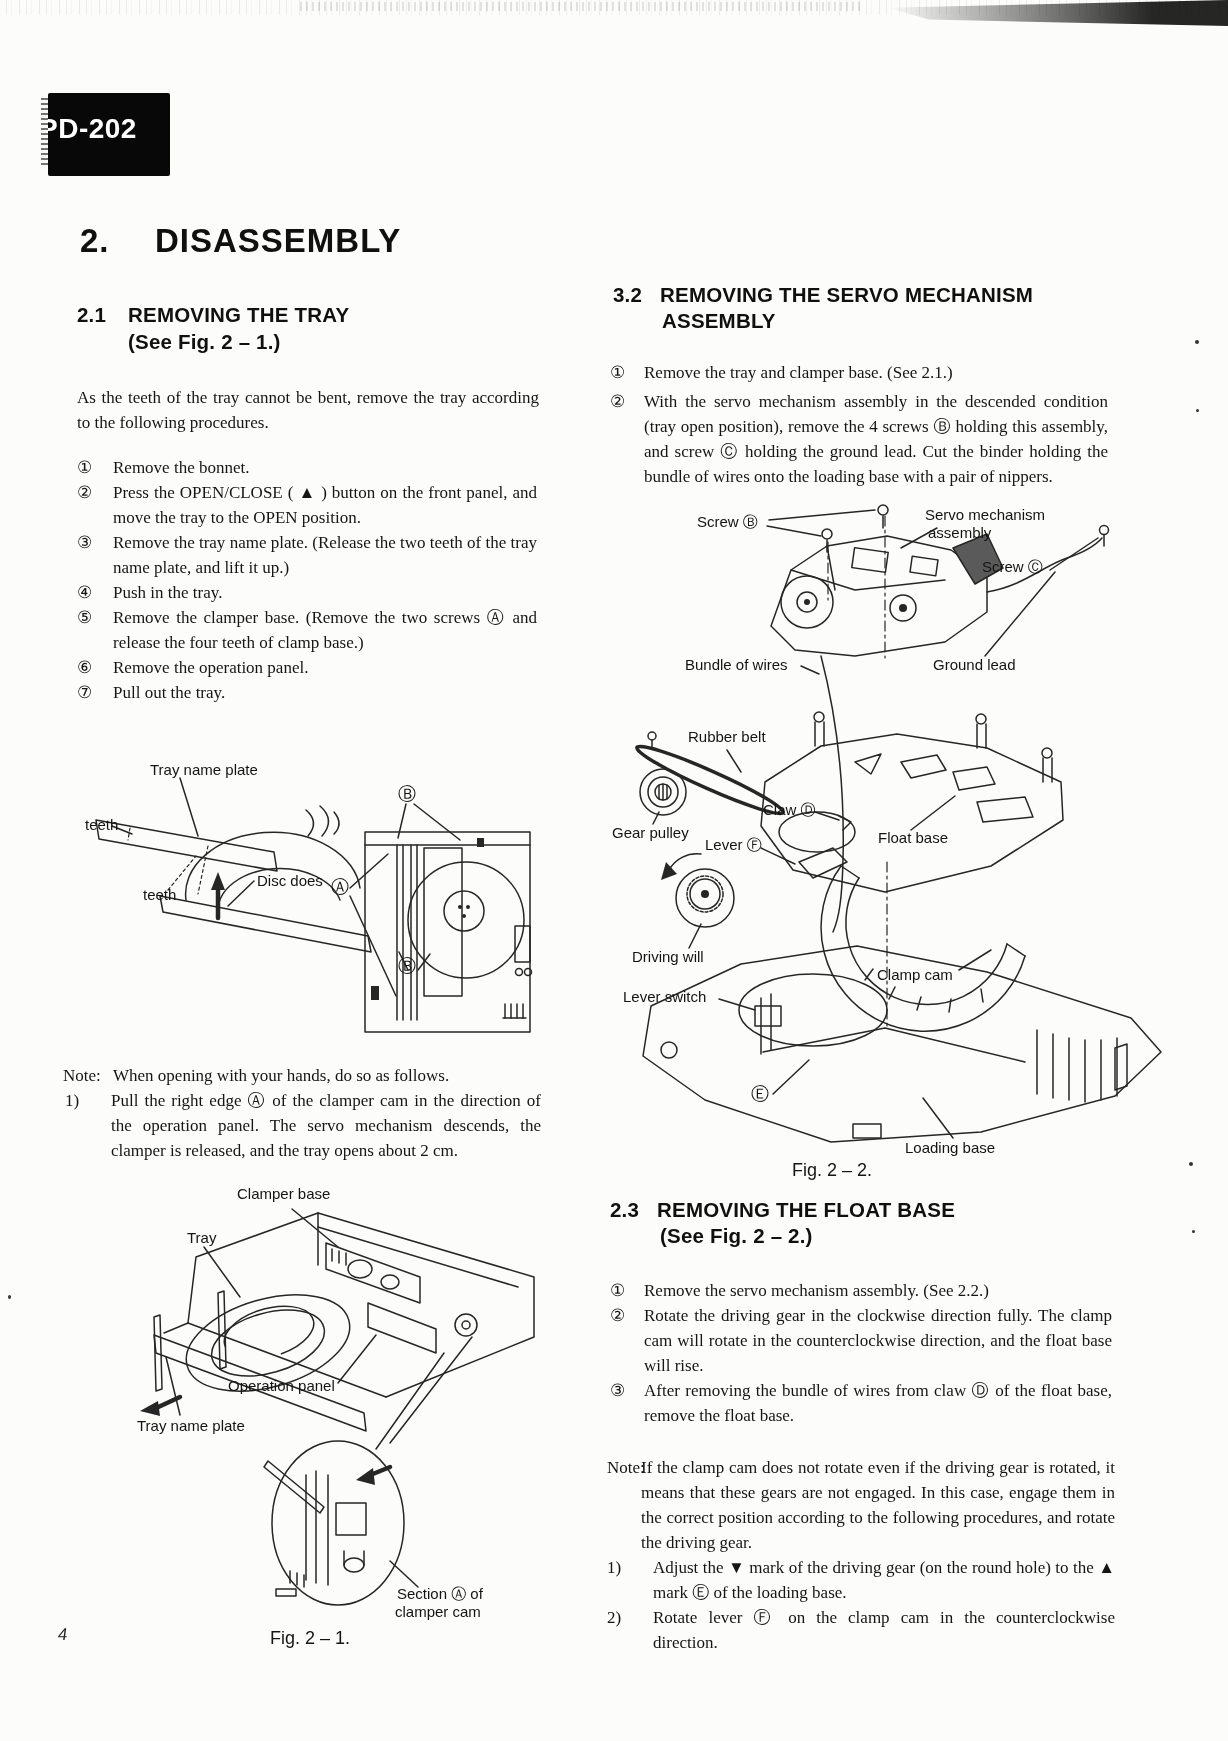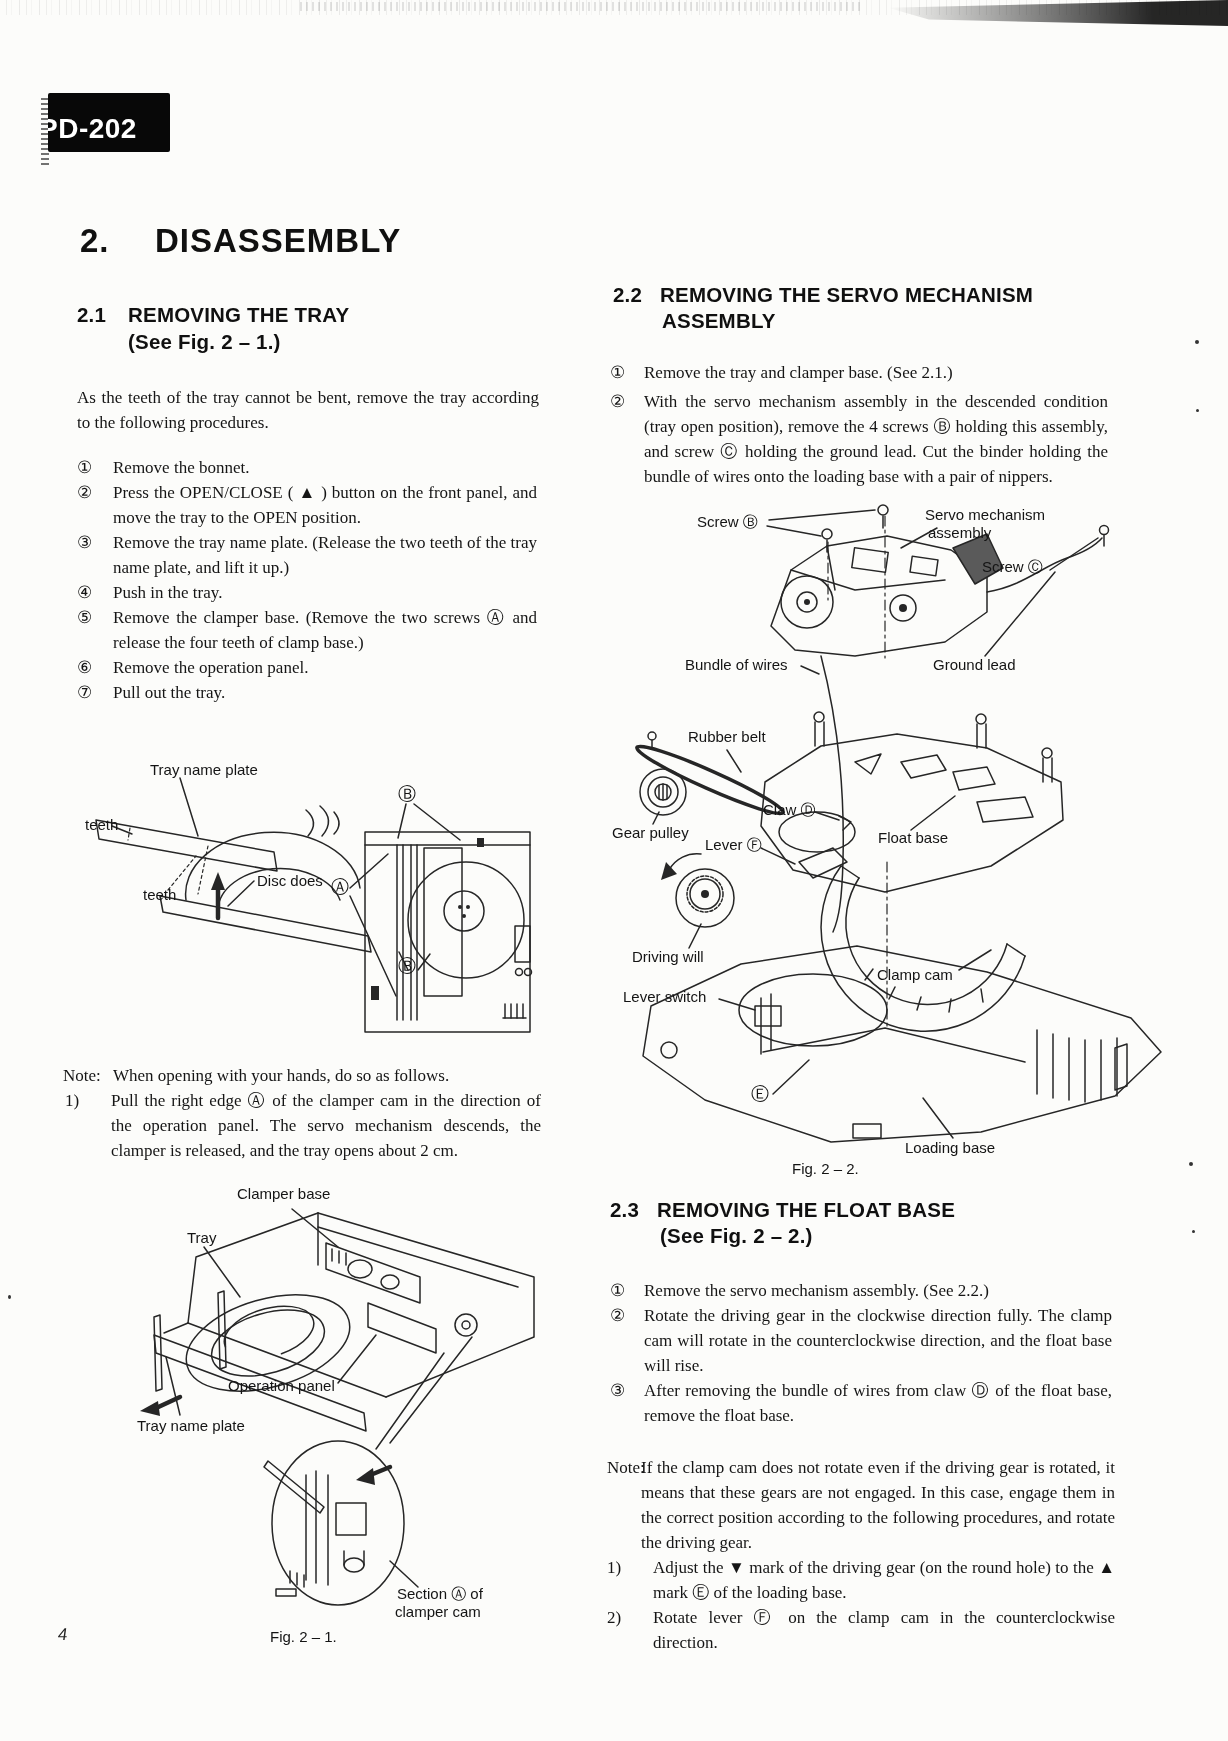--- a/index.html
+++ b/index.html
@@ -10,21 +10,21 @@
     background:repeating-linear-gradient(90deg,rgba(0,0,0,0) 0 6px,rgba(0,0,0,.10) 6px 7px,rgba(0,0,0,0) 7px 11px,rgba(0,0,0,.05) 11px 12px,rgba(0,0,0,0) 12px 19px,rgba(0,0,0,.13) 19px 20px);
     opacity:.55;}
   .noise-mid{position:absolute;top:2px;left:300px;width:560px;height:9px;
     background:repeating-linear-gradient(90deg,rgba(0,0,0,.3) 0 2px,transparent 2px 6px);opacity:.35;}
   .noise-corner{position:absolute;top:0;right:0;width:340px;height:26px;
     background:linear-gradient(to right,rgba(0,0,0,0),rgba(0,0,0,.85) 78%);
     clip-path:polygon(0 30%,100% 0,100% 100%,12% 75%);}
   .speck{position:absolute;background:#333;border-radius:50%;}
 
   
-  .badge{position:absolute;left:48px;top:93px;width:122px;height:59px;background:#080808;overflow:hidden;border-radius:2px;}
+  .badge{position:absolute;left:48px;top:93px;width:122px;height:83px;background:#080808;overflow:hidden;border-radius:2px;}
   .badge span{display:block;margin:20px 0 0 -9px;color:#fff;font-family:"Liberation Sans",sans-serif;font-weight:700;font-size:28px;letter-spacing:.5px;}
   .badge-frill{position:absolute;left:41px;top:97px;width:8px;height:68px;
     background:repeating-linear-gradient(0deg,rgba(0,0,0,.55) 0 2px,transparent 2px 5px);}
 
   
   .h1{position:absolute;top:222px;left:0;width:100%;font-family:"Liberation Sans",sans-serif;font-weight:700;font-size:33px;letter-spacing:1px;color:#101010;}
   .h1 .n{position:absolute;left:80px;}
   .h1 .t{position:absolute;left:155px;}
   .h2{position:absolute;font-family:"Liberation Sans",sans-serif;font-weight:700;font-size:20.5px;letter-spacing:.2px;color:#101010;}
   .h2 .n{position:absolute;}
@@ -43,21 +43,21 @@
   
   .fig{position:absolute;}
   .art path,.art line,.art rect,.art circle,.art ellipse,.art polygon{stroke:#262626;stroke-width:1.5;fill:none;stroke-linecap:round;stroke-linejoin:round;}
   .art .fill{fill:#262626;stroke:none;}
   .art .thick{stroke-width:4.5;}
   .art .belt{stroke-width:3.5;}
   .art .dashdot{stroke-dasharray:10 4 3 4;stroke-width:1.2;}
   .art .dash{stroke-dasharray:3 3;stroke-width:1.2;}
   .art .grey{fill:#5a5a5a;stroke:#262626;}
   .flabel{position:absolute;font-family:"Liberation Sans",sans-serif;font-size:15px;line-height:17px;white-space:nowrap;color:#141414;}
-  .fcap{position:absolute;font-family:"Liberation Sans",sans-serif;font-size:15px;color:#141414;white-space:nowrap;}
+  .fcap{position:absolute;font-family:"Liberation Sans",sans-serif;font-size:18px;color:#141414;white-space:nowrap;}
   .pagenum{position:absolute;left:58px;top:1625px;font-family:"Liberation Sans",sans-serif;font-size:17px;color:#222;transform:skewX(-8deg);}
 </style>
 </head>
 <body>
 
 <div class="page">
 
   <div class="noise-band"></div>
   <div class="noise-mid"></div>
   <div class="noise-corner"></div>
@@ -251,21 +251,21 @@
     <span class="flabel" style="left:160px;top:192px;">Operation panel</span>
     <span class="flabel" style="left:69px;top:232px;">Tray name plate</span>
     <span class="flabel" style="left:329px;top:400px;">Section Ⓐ of</span>
     <span class="flabel" style="left:327px;top:418px;">clamper cam</span>
     <span class="fcap" style="left:202px;top:443px;">Fig. 2 – 1.</span>
   </div>
 
   <div class="pagenum">4</div>
 
   <div class="h2" style="top:283px;left:0;">
-    <span class="n" style="left:613px;">2.2</span>
+    <span class="n" style="left:613px;">3.2</span>
     <span class="t" style="left:660px;">REMOVING THE SERVO MECHANISM</span>
     <span class="t" style="left:662px;top:26px;">ASSEMBLY</span>
   </div>
 
   <div class="tblock rcol" style="top:360px;left:610px;width:498px;">
     <div class="step">
         <span class="num">①</span>
         <span class="text short">Remove the tray and clamper base. (See 2.1.)</span>
       </div>
     <div class="step" style="margin-top:4px;">

